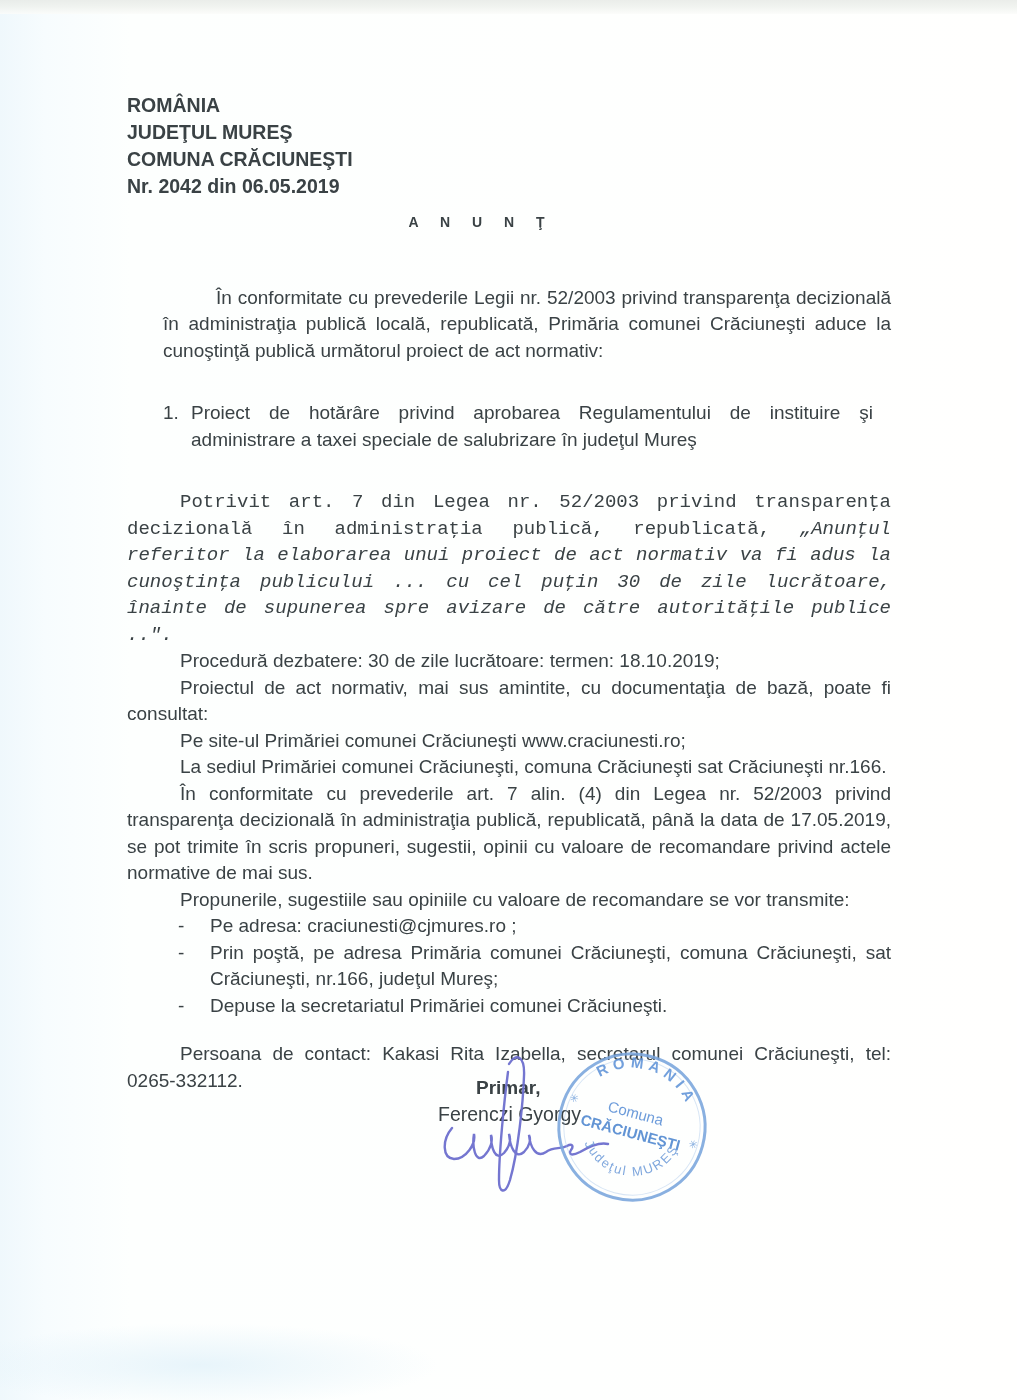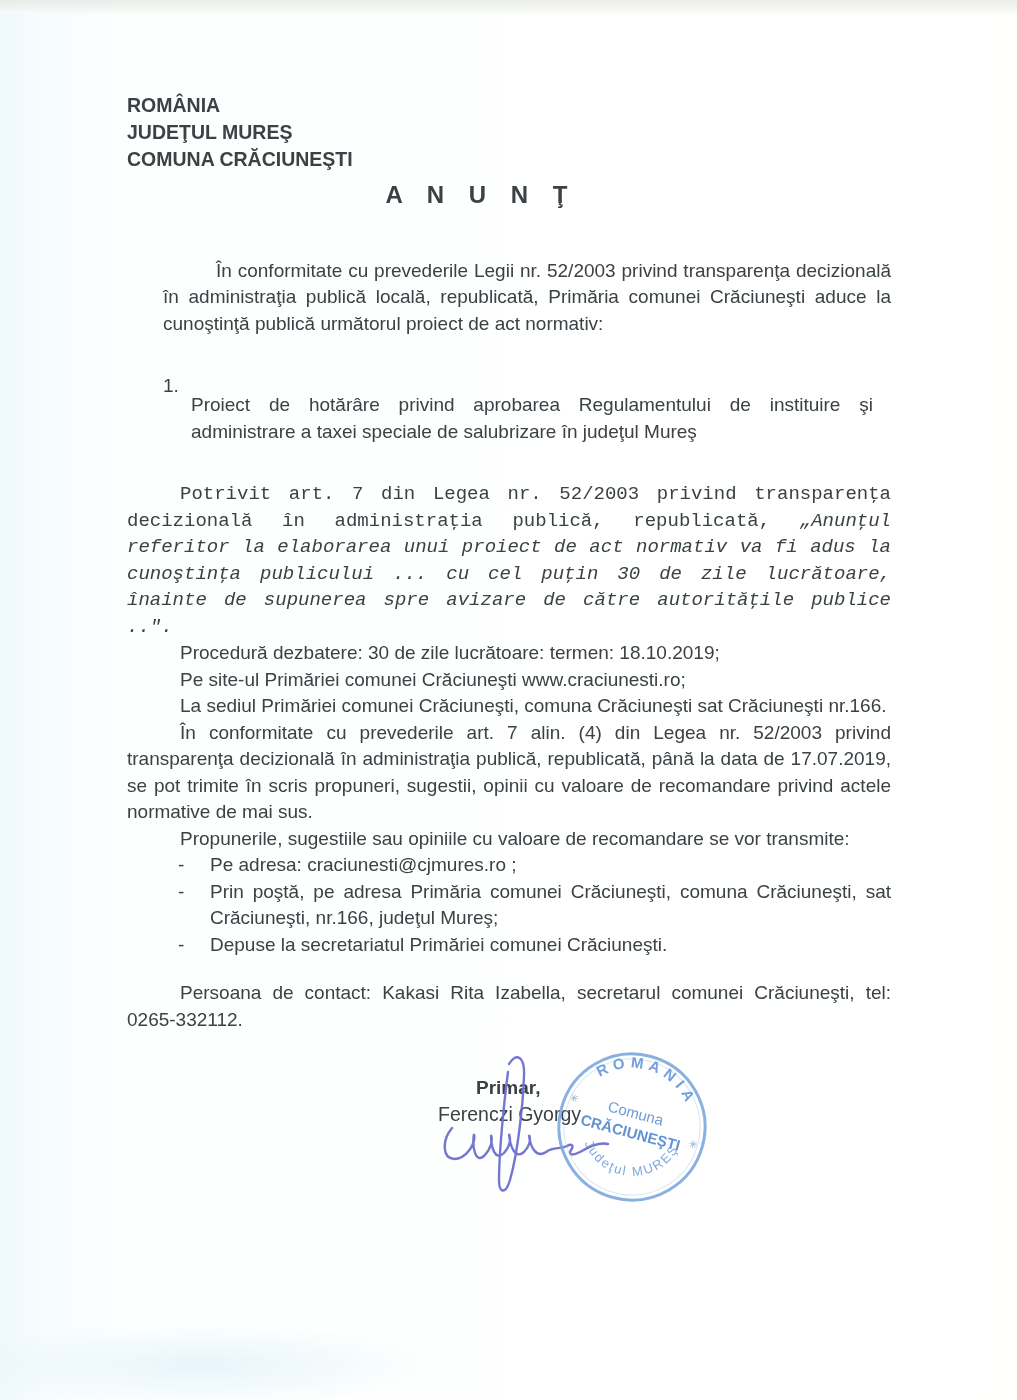--- a/index.html
+++ b/index.html
@@ -19,32 +19,32 @@
     background:linear-gradient(180deg,#e7eae6 0%,#eef1ed 45%,#fbfcfa 100%);
     opacity:.85;
   }
   .content{
     position:absolute;left:127px;top:0;width:764px;
     font-size:19px;line-height:26.5px;
   }
   .hdr{margin-top:92px;font-weight:bold;font-size:19.5px;line-height:27px;}
   .title{
     margin-top:9px;margin-right:56px;
-    text-align:center;font-weight:bold;font-size:24px;
+    text-align:center;font-weight:bold;font-size:14px;
     letter-spacing:9px;
   }
   p.body{margin:0;text-align:justify;text-indent:53px;}
   p.body.gap-lg{margin-top:49px;margin-left:36px;}
   p.body.gap-md{margin-top:36px;font-family:Liberation Mono, monospace;}
   p.body.gap-sm{margin-top:22px;}
   .num-item{
     display:flex;margin-top:36px;margin-left:36px;margin-right:18px;
   }
   .num-item .num{width:28px;flex:0 0 28px;}
-  .num-item .itext{flex:1;text-align:justify;margin-top:19px;}
+  .num-item .itext{flex:1;text-align:justify;}
   .dash-list{margin:0 0 0 51px;}
   .dash-row{display:flex;}
   .dash-row .dash{width:32px;flex:0 0 32px;}
   .dash-row .dtext{flex:1;text-align:justify;}
   .email{text-underline-offset:4px;}
   .quote-italic{font-style:italic;}
   .sig-role{
     position:absolute;left:476px;top:1077px;
     font-weight:bold;font-size:19px;
   }
@@ -60,37 +60,39 @@
 
 <div class="page">
   <div class="scan-band"></div>
 
   <div class="content">
 
     <div class="hdr">
       <div>ROMÂNIA</div>
       <div>JUDEŢUL MUREŞ</div>
       <div>COMUNA CRĂCIUNEŞTI</div>
+      <div>Nr. 2042 din 06.05.2019</div>
     </div>
 
     <div class="title">A N U N Ţ</div>
 
     <p class="body gap-lg">În conformitate cu prevederile Legii nr. 52/2003 privind transparenţa decizională în administraţia publică locală, republicată, Primăria comunei Crăciuneşti aduce la cunoştinţă publică următorul proiect de act normativ:</p>
 
     <div class="num-item">
       <span class="num">1.</span>
       <span class="itext">Proiect de hotărâre privind aprobarea Regulamentului de instituire şi administrare a taxei speciale de salubrizare în judeţul Mureş</span>
     </div>
 
     <p class="body gap-md"><span>Potrivit art. 7 din Legea nr. 52/2003 privind transparenţa decizională în administraţia publică, republicată, </span><span class="quote-italic">„Anunţul referitor la elaborarea unui proiect de act normativ va fi adus la cunoştinţa publicului ... cu cel puţin 30 de zile lucrătoare, înainte de supunerea spre avizare de către autorităţile publice ..".</span></p>
 
     <p class="body">Procedură dezbatere: 30 de zile lucrătoare: termen: 18.10.2019;</p>
+    <p class="body">Proiectul de act normativ, mai sus amintite, cu documentaţia de bază, poate fi consultat:</p>
     <p class="body">Pe site-ul Primăriei comunei Crăciuneşti www.craciunesti.ro;</p>
     <p class="body">La sediul Primăriei comunei Crăciuneşti, comuna Crăciuneşti sat Crăciuneşti nr.166.</p>
-    <p class="body">În conformitate cu prevederile art. 7 alin. (4) din Legea nr. 52/2003 privind transparenţa decizională în administraţia publică, republicată, până la data de 17.07.2019, se pot trimite în scris propuneri, sugestii, opinii cu valoare de recomandare privind actele normative de mai sus.</p>
+    <p class="body">În conformitate cu prevederile art. 7 alin. (4) din Legea nr. 52/2003 privind transparenţa decizională în administraţia publică, republicată, până la data de 17.05.2019, se pot trimite în scris propuneri, sugestii, opinii cu valoare de recomandare privind actele normative de mai sus.</p>
     <p class="body">Propunerile, sugestiile sau opiniile cu valoare de recomandare se vor transmite:</p>
 
     <div class="dash-list">
       <div class="dash-row">
         <span class="dash">-</span>
         <span class="dtext"><span>Pe adresa: </span><span class="email">craciunesti@cjmures.ro</span><span> ;</span></span>
       </div>
       <div class="dash-row">
         <span class="dash">-</span>
         <span class="dtext">Prin poştă, pe adresa Primăria comunei Crăciuneşti, comuna Crăciuneşti, sat Crăciuneşti, nr.166, judeţul Mureş;</span>

